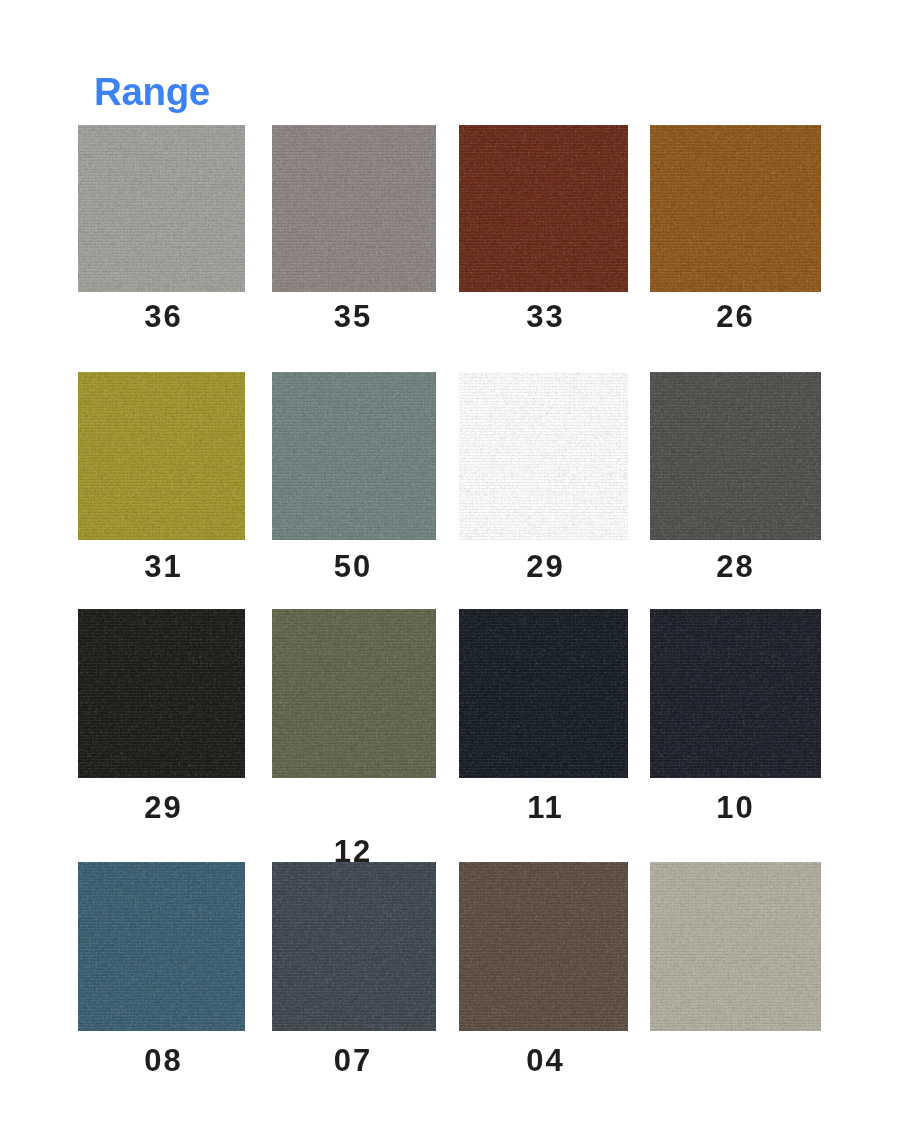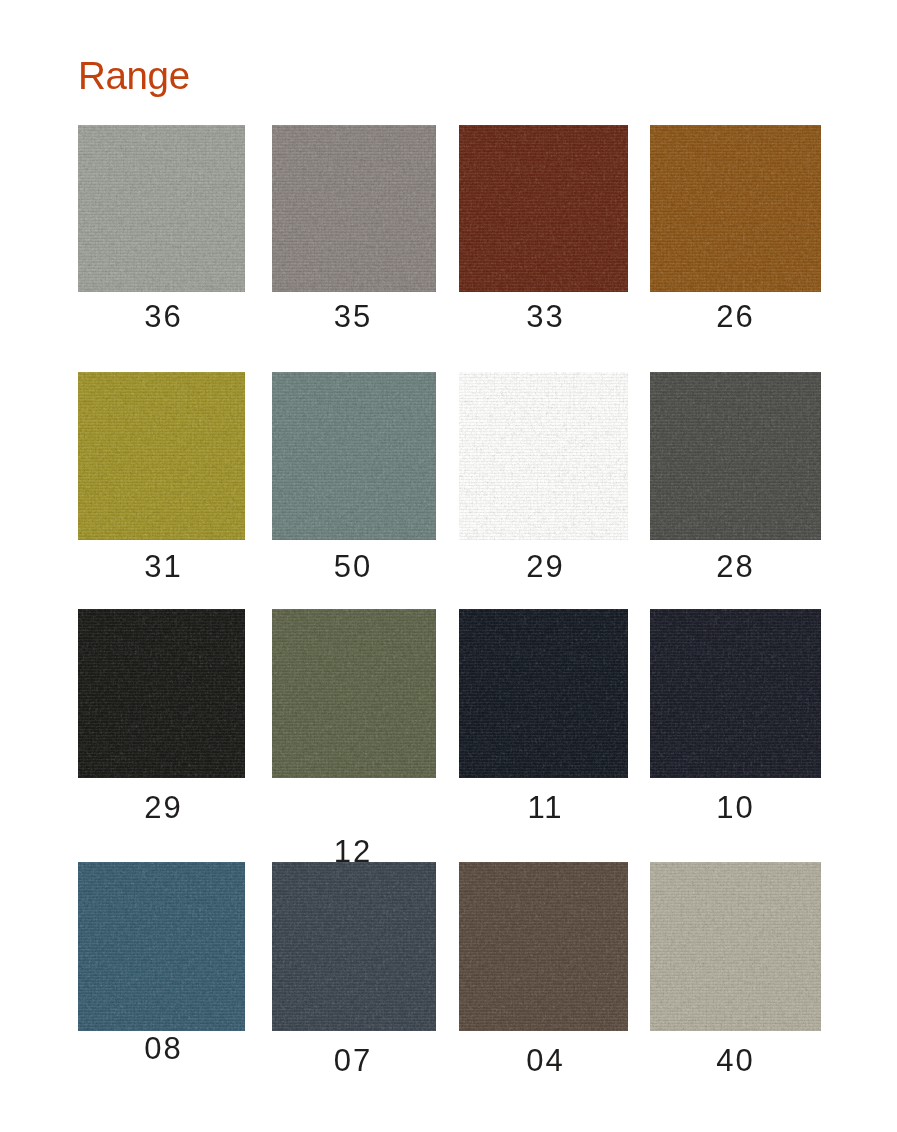--- a/index.html
+++ b/index.html
@@ -1,37 +1,37 @@
 <!DOCTYPE html>
 <html><head>
 <meta charset="utf-8">
 <title>Range</title>
 <style>
   html,body{margin:0;padding:0;}
   body{width:897px;height:1132px;background:#ffffff;
        font-family:"Liberation Sans",sans-serif;overflow:hidden;}
   .page{position:relative;width:897px;height:1132px;background:#ffffff;}
-  .title{position:absolute;margin:0;left:78px;top:57px;font-size:38.5px;font-weight:400;
-         color:#c2410c;letter-spacing:-0.35px;line-height:1;white-space:nowrap;will-change:transform;}
+  .title{position:absolute;margin:16px;left:78px;top:57px;font-size:38.5px;font-weight:700;
+         color:#3b82f6;letter-spacing:-0.35px;line-height:1;white-space:nowrap;will-change:transform;}
   .cell{position:absolute;}
   .sw{position:absolute;left:0;top:0;overflow:hidden;}
   .sw .base{position:absolute;inset:0;}
   .sw .ov{position:absolute;inset:0;}
   .ov.wd{filter:url(#weaveDark);}
   .ov.wl{filter:url(#weaveLight);}
   .ov.vd{filter:url(#slubDark);}
   .ov.vl{filter:url(#slubLight);}
   .ov.gd{filter:url(#grainDark);}
   .ov.gl{filter:url(#grainLight);}
   .ov.xd{filter:url(#crossDark);}
   .ov.xl{filter:url(#crossLight);}
   .ov.ln{background:repeating-linear-gradient(to bottom,
           rgba(255,255,255,.045) 0 1px, rgba(0,0,0,0) 1px 2px,
           rgba(0,0,0,.045) 2px 3px);}
-  .label{position:absolute;text-align:center;font-size:31px;font-weight:400;
+  .label{position:absolute;text-align:center;font-size:31px;font-weight:700;
          color:#201e1d;line-height:1;letter-spacing:1.9px;text-indent:1.9px;will-change:transform;}
   .defs{position:absolute;width:0;height:0;overflow:hidden;}
 </style>
 </head>
 <body>
 
 <svg class="defs" aria-hidden="true">
  <filter id="weaveDark" x="0%" y="0%" width="100%" height="100%" color-interpolation-filters="sRGB">
   <feTurbulence type="fractalNoise" baseFrequency="0.40 0.35" numOctaves="4" seed="11" stitchTiles="stitch" result="t"></feTurbulence>
   <feColorMatrix in="t" type="matrix" values="0 0 0 0 0  0 0 0 0 0  0 0 0 0 0  -0.092 -0.092 -0.092 0 0.138"></feColorMatrix>
@@ -255,21 +255,21 @@
           <div class="ov wd"></div>
           <div class="ov wl"></div>
           <div class="ov vd"></div>
           <div class="ov vl"></div>
           <div class="ov gd"></div>
           <div class="ov gl"></div>
           <div class="ov xd"></div>
           <div class="ov xl"></div>
           <div class="ov ln"></div>
         </div>
-        <div class="label" style="left: 1px; top: 171px; width: 167px;">08</div>
+        <div class="label" style="left: 1px; top: 183px; width: 167px;">08</div>
       </div>
       <div class="cell" style="left: 272px; top: 862px; width: 164px; height: 231px;">
         <div class="sw" style="width: 164px; height: 169px;">
           <div class="base" style="background:#3d4650"></div>
           <div class="ov wd"></div>
           <div class="ov wl"></div>
           <div class="ov vd"></div>
           <div class="ov vl"></div>
           <div class="ov gd"></div>
           <div class="ov gl"></div>
@@ -300,16 +300,15 @@
           <div class="ov wd"></div>
           <div class="ov wl"></div>
           <div class="ov vd"></div>
           <div class="ov vl"></div>
           <div class="ov gd"></div>
           <div class="ov gl"></div>
           <div class="ov xd"></div>
           <div class="ov xl"></div>
           <div class="ov ln"></div>
         </div>
-        <div class="label" style="left: -1px; top: 183px; width: 171px;">40</div>
       </div>
     </div>
 </div>
 
 </body></html>

